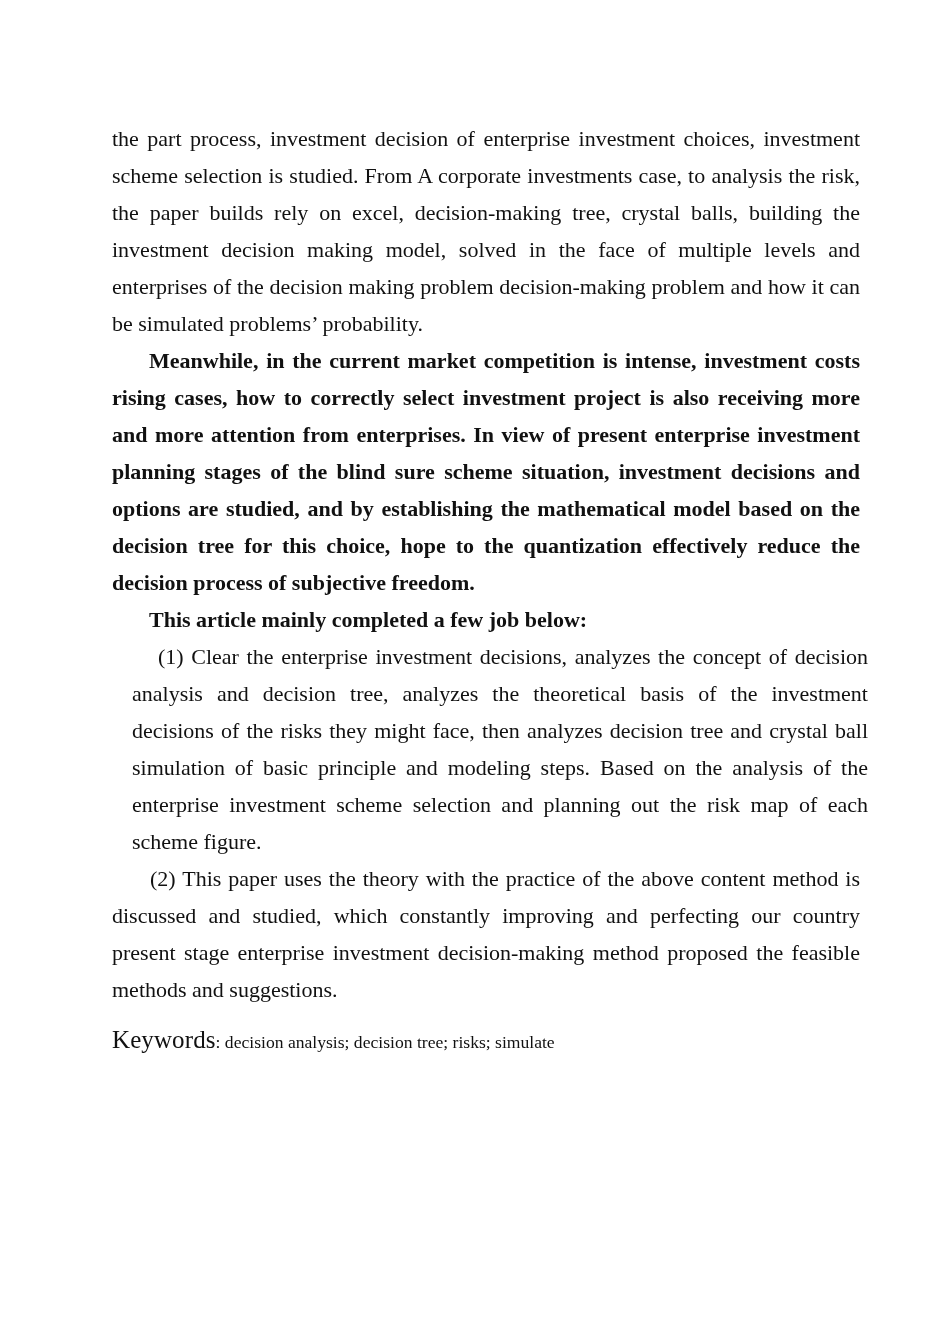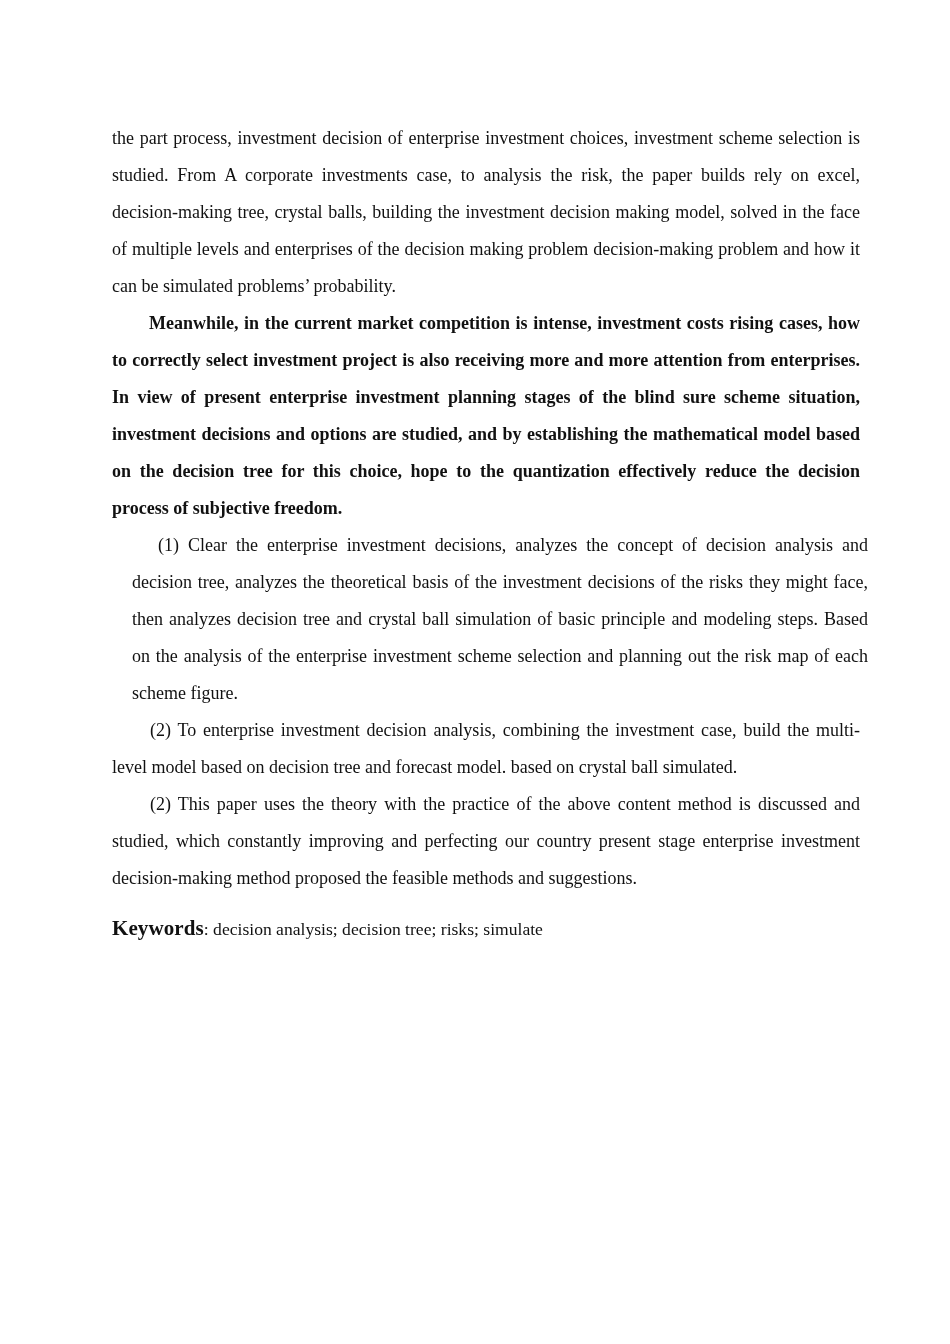--- a/index.html
+++ b/index.html
@@ -29,21 +29,21 @@
   .text-column {
     position: absolute;
     left: 112px;
     top: 120px;
     width: 748px;
   }
 
   
   .para {
     margin: 0;
-    font-size: 18px;
+    font-size: 22px;
     line-height: 37px;
     text-align: justify;
     text-justify: inter-word;
     letter-spacing: 0;
     word-spacing: 0;
     hyphens: none;
   }
 
   
   .para.flush {
@@ -70,44 +70,44 @@
 
   .keywords-line {
     margin: 0;
     padding-top: 13px;
     font-size: 17.6px;
     line-height: 37px;
     text-align: left;
   }
 
   .keywords-label {
-    font-weight: bold;
-    font-size: 21px;
+    font-weight: normal;
+    font-size: 25px;
     letter-spacing: 0.1px;
   }
 
   .keywords-body {
     font-size: 17.6px;
   }
 </style>
 </head>
 <body>
 
 <div class="page">
 
   <div class="text-column">
 
     <p class="para flush">the part process, investment decision of enterprise investment choices, investment scheme selection is studied. From A corporate investments case, to analysis the risk, the paper builds rely on excel, decision-making tree, crystal balls, building the investment decision making model, solved in the face of multiple levels and enterprises of the decision making problem decision-making problem and how it can be simulated problems’ probability.</p>
 
     <p class="para indent">Meanwhile, in the current market competition is intense, investment costs rising cases, how to correctly select investment project is also receiving more and more attention from enterprises. In view of present enterprise investment planning stages of the blind sure scheme situation, investment decisions and options are studied, and by establishing the mathematical model based on the decision tree for this choice, hope to the quantization effectively reduce the decision process of subjective freedom.</p>
 
+    <p class="para indent">This article mainly completed a few job below:</p>
 
     <p class="para item-hanging">(1)  Clear the enterprise investment decisions, analyzes the concept of decision analysis and decision tree, analyzes the theoretical basis of the investment decisions of the risks they might face, then analyzes decision tree and crystal ball simulation of basic principle and modeling steps. Based on the analysis of the enterprise investment scheme selection and planning out the risk map of each scheme figure.</p>
 
-    <p class="para item">(2)  To enterprise investment decision analysis, combining the investment case, build the multi-level model based on decision tree and forecast model. based on crystal ball simulated.</p>
 
     <p class="para item">(2)  This paper uses the theory with the practice of the above content method is discussed and studied, which constantly improving and perfecting our country present stage enterprise investment decision-making method proposed the feasible methods and suggestions.</p>
 
     <p class="keywords-line">
       <span class="keywords-label">Keywords</span><span class="keywords-body">: </span><span class="keywords-body">decision analysis; decision tree; risks; simulate</span>
     </p>
 
   </div>
 
 </div>

